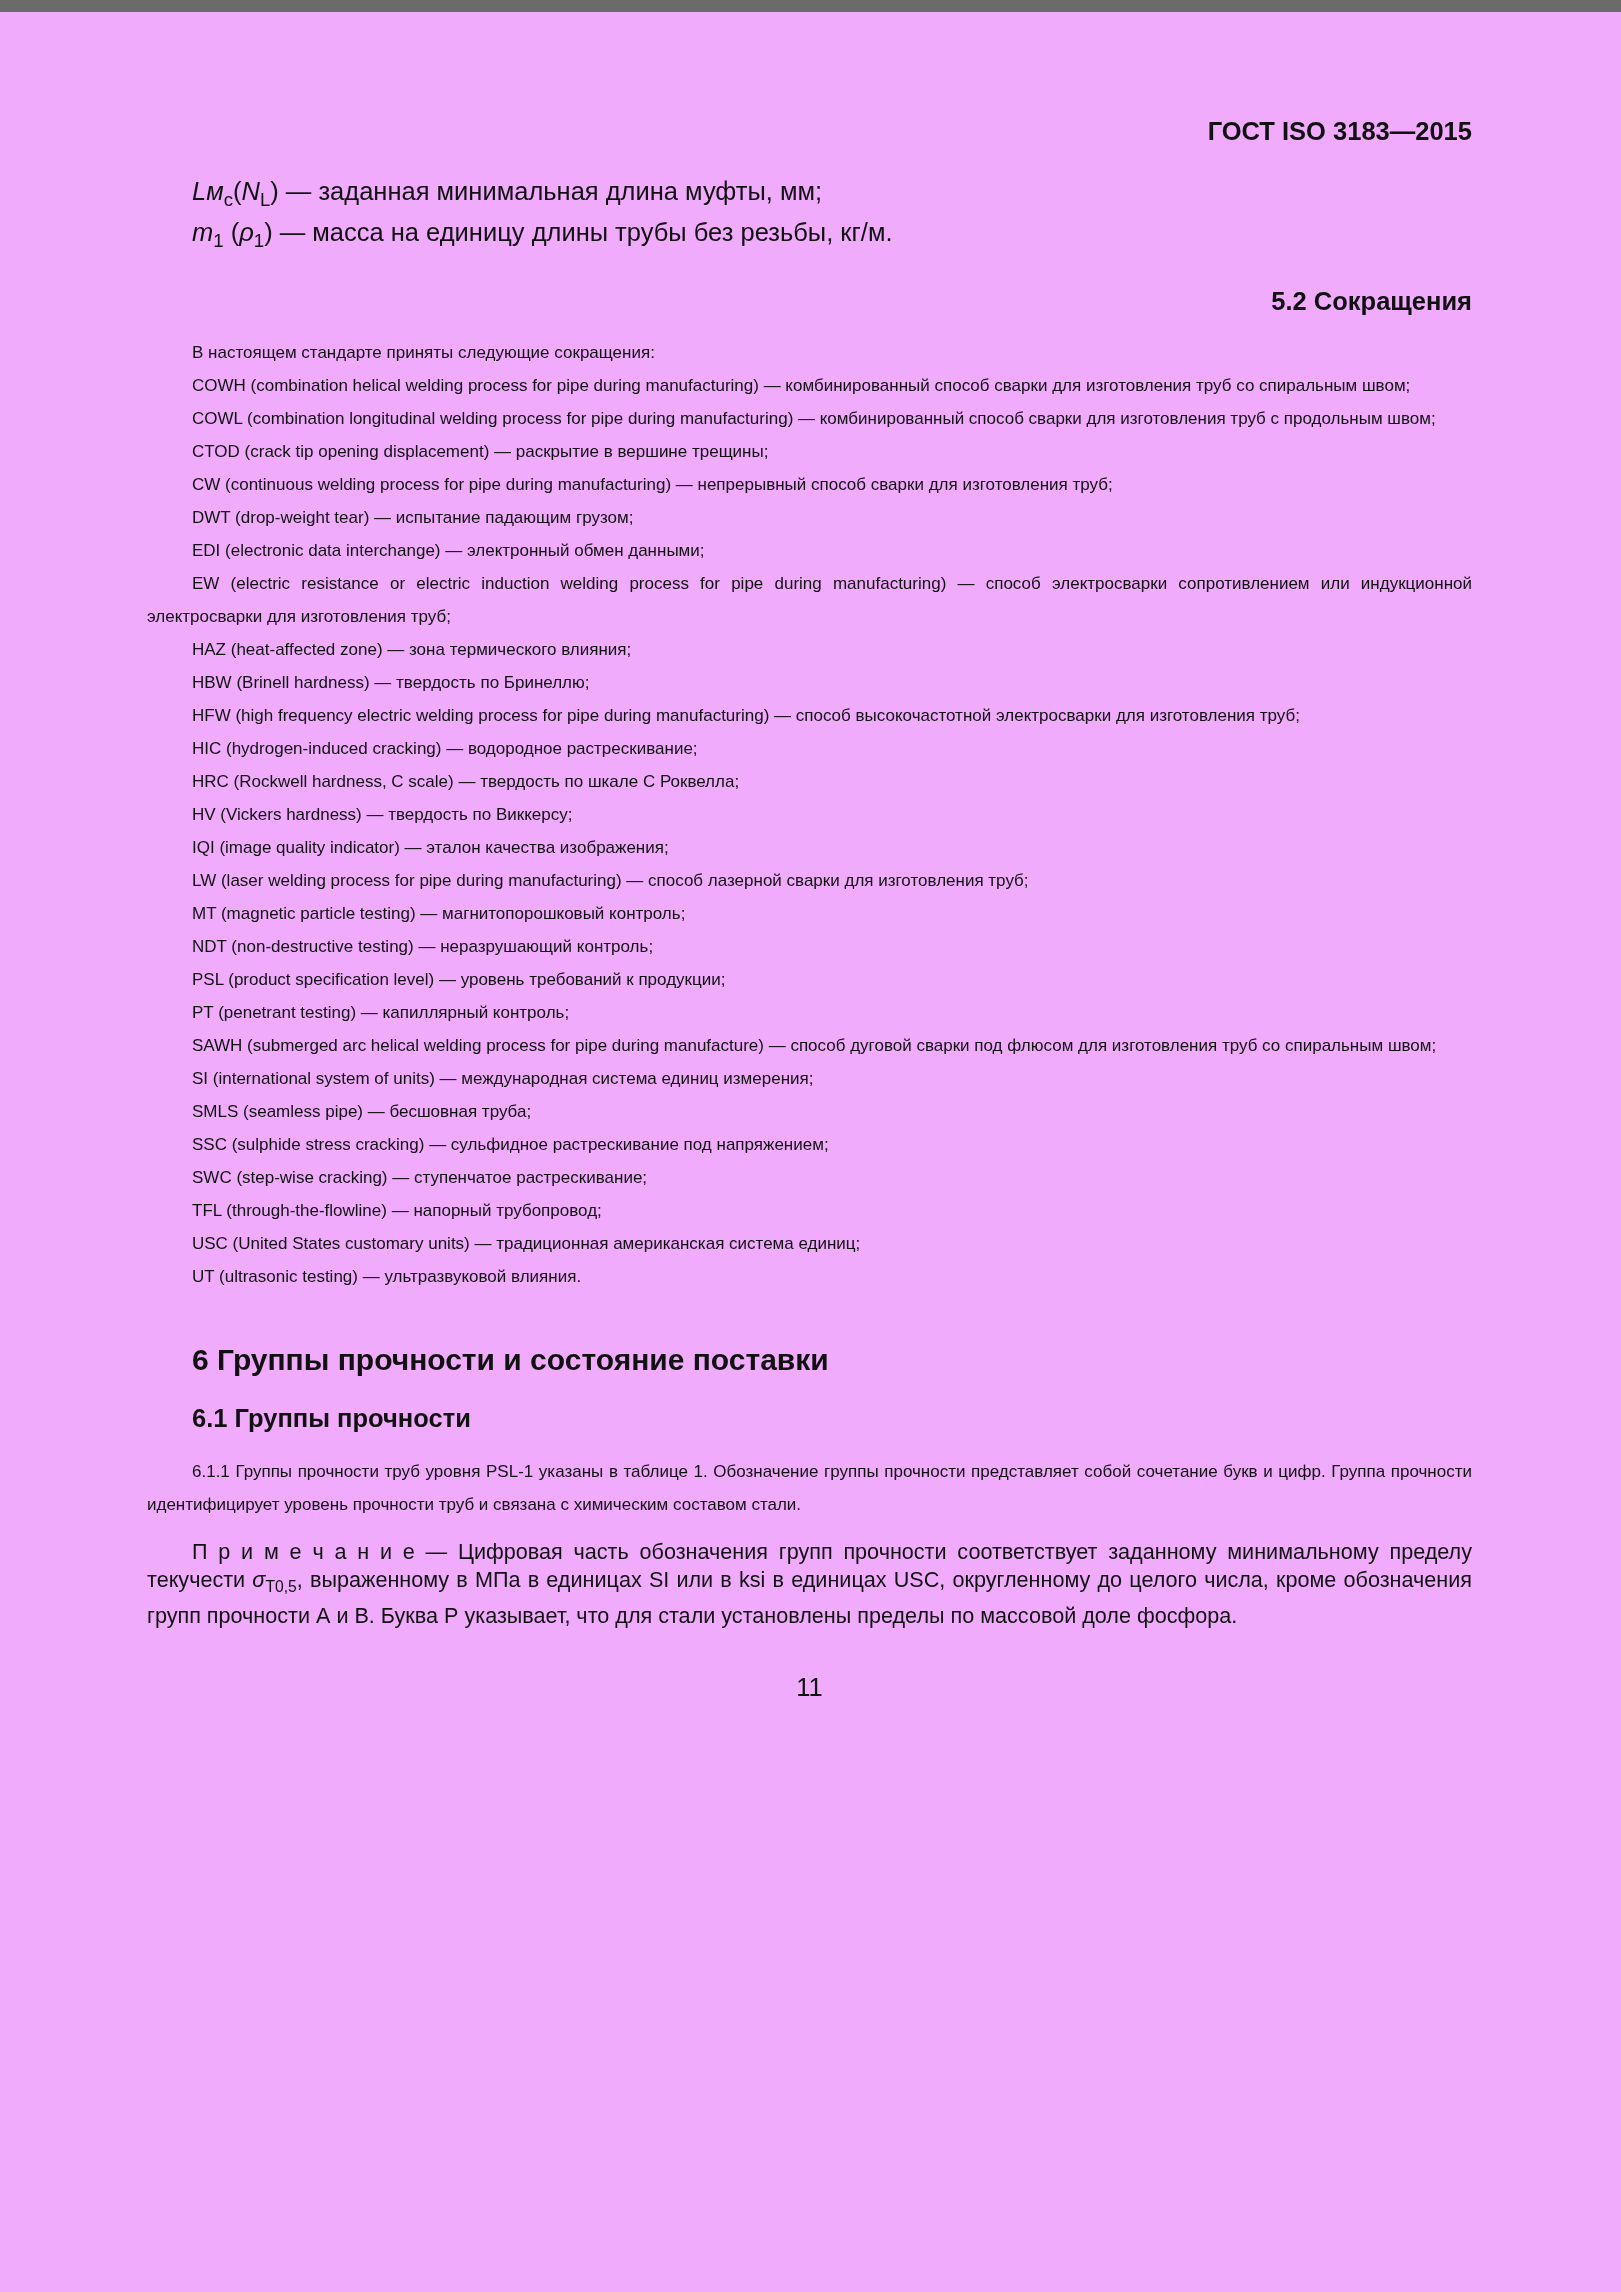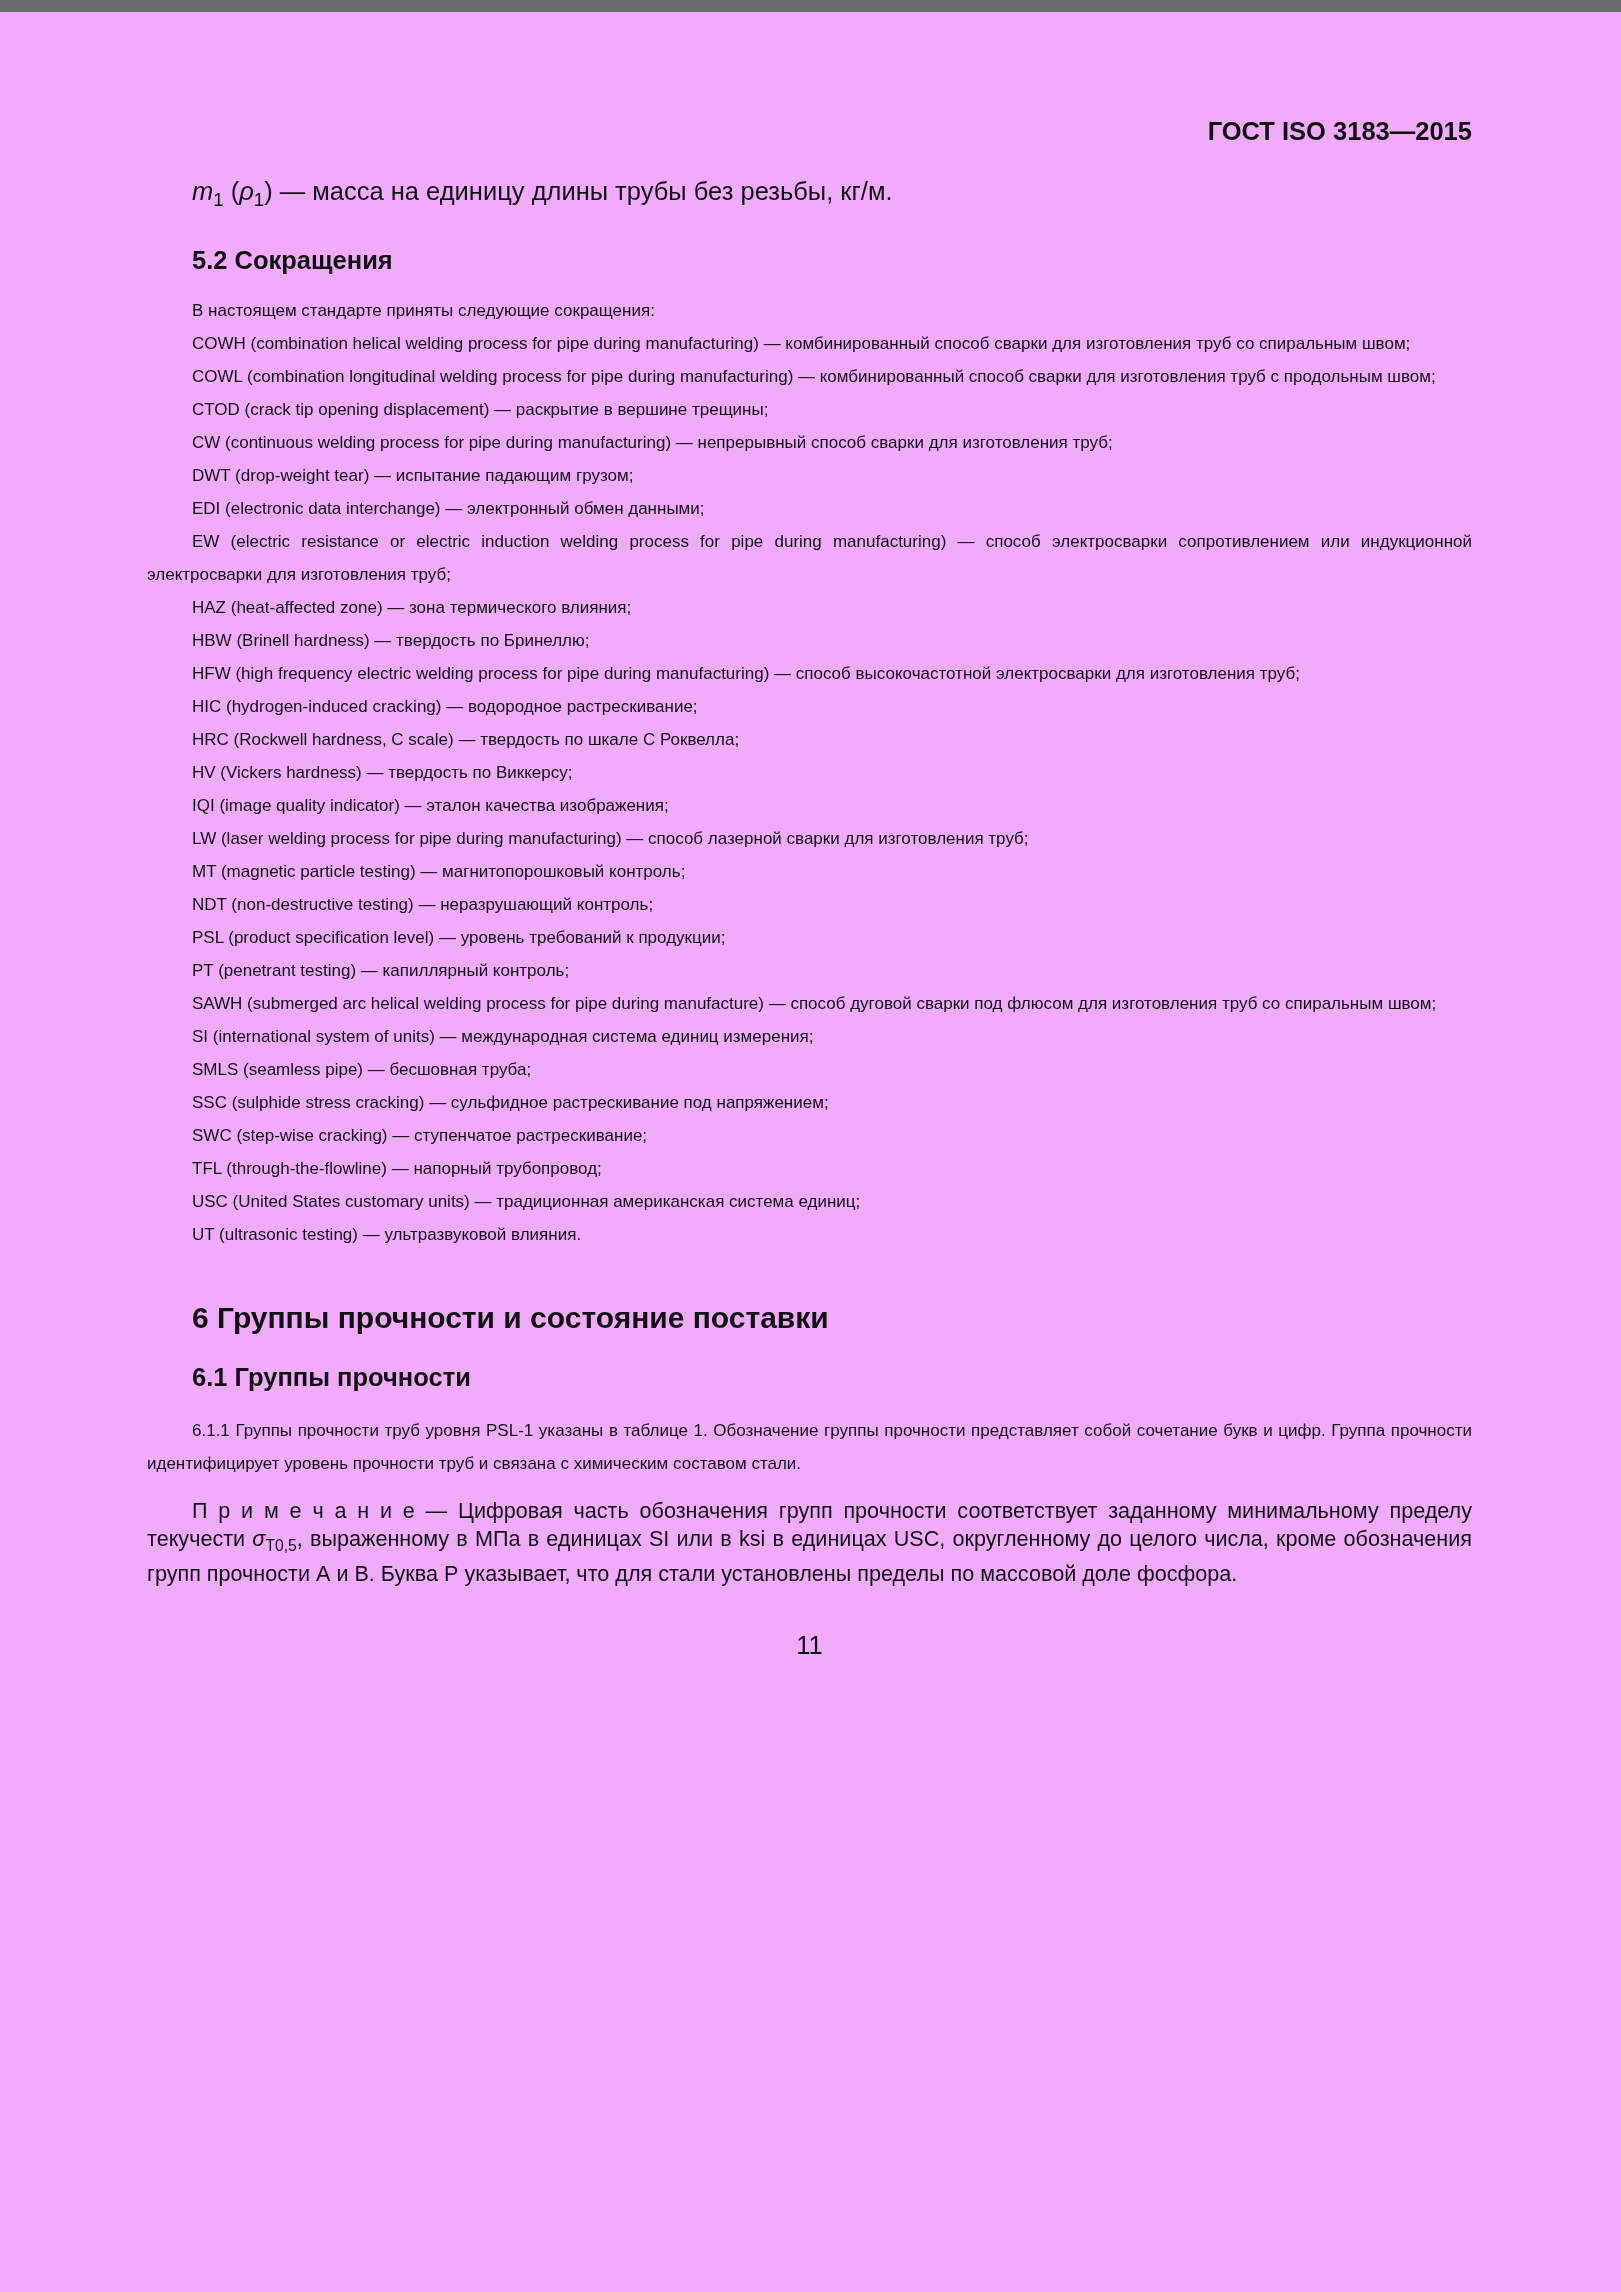--- a/index.html
+++ b/index.html
@@ -32,20 +32,21 @@
     line-height: 33px;
   }
   .term i { font-style: italic; }
   .term sub { font-size: 18.6px; }
   .h-sub {
     font-size: 25.5px;
     font-weight: bold;
     line-height: 33px;
     margin: 27.4px 0 17.6px 0;
     padding-left: 45px;
+    text-align: right;
   }
   .para {
     margin: 0;
     font-size: 17px;
     line-height: 33px;
     text-indent: 45px;
     text-align: justify;
   }
   .h-main {
     font-size: 30px;
@@ -79,20 +80,21 @@
 </style>
 </head>
 <body>
 
 <div class="page">
 
   <div class="doc-header">
     <span>ГОСТ ISO 3183—2015</span>
   </div>
 
+  <p class="term"><i>Lм</i><sub>c</sub><span>(</span><i>N</i><sub>L</sub><span>) — заданная минимальная длина муфты, мм;</span></p>
 
   <p class="term"><i>m</i><sub>1</sub><span> (</span><i>ρ</i><sub>1</sub><span>) — масса на единицу длины трубы без резьбы, кг/м.</span></p>
 
   <h3 class="h-sub">5.2 Сокращения</h3>
 
   <p class="para">В настоящем стандарте приняты следующие сокращения:</p>
 
   <p class="para">COWH (combination helical welding process for pipe during manufacturing) — комбинированный способ сварки для изготовления труб со спиральным швом;</p>
   <p class="para">COWL (combination longitudinal welding process for pipe during manufacturing) — комбинированный способ сварки для изготовления труб с продольным швом;</p>
   <p class="para">CTOD (crack tip opening displacement) — раскрытие в вершине трещины;</p>

